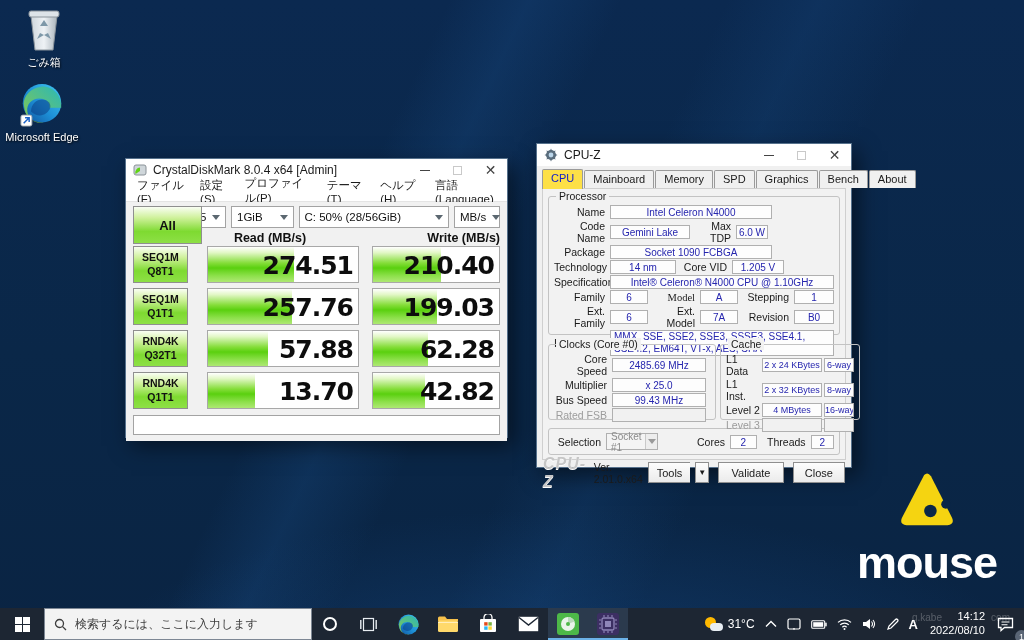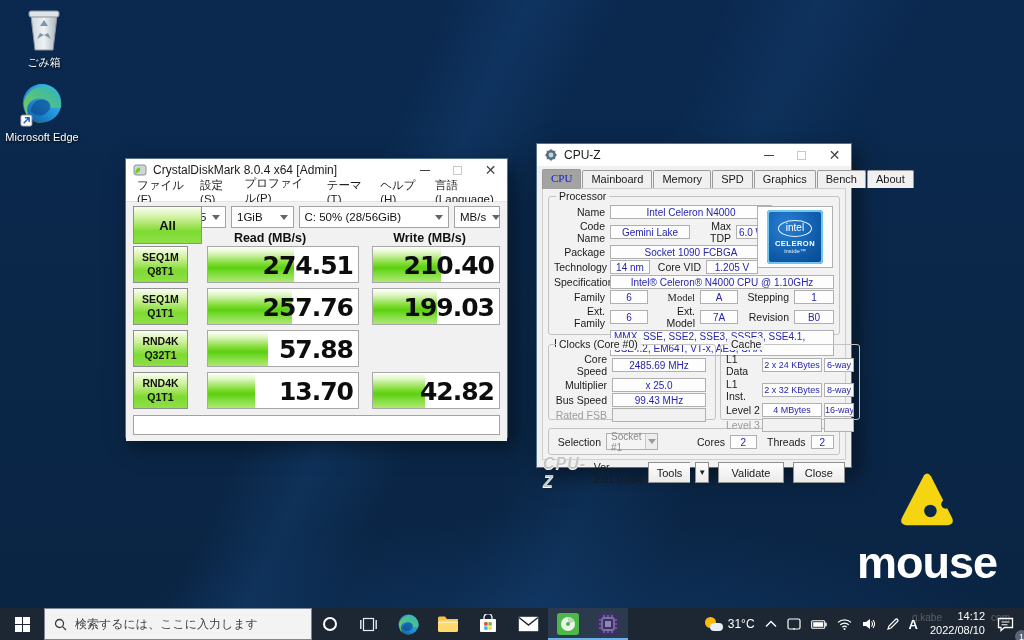--- a/index.html
+++ b/index.html
@@ -45,41 +45,41 @@
     display:flex; align-items:center; justify-content:center;
     background:linear-gradient(180deg,#f9fef3 0%,#cff19b 30%,#7eda31 68%,#8ee046 100%); }
   .cdm-selects { margin-left:61px; display:flex; gap:5px; }
   .cdm-select { height:22px; background:#fff; border:1px solid #a3a3a3; font-size:11.5px;
     color:#111; display:flex; align-items:center; padding:0 5px; justify-content:space-between; gap:6px; }
   .sel-arrow { width:0; height:0; border-left:4px solid transparent; border-right:4px solid transparent;
     border-top:5px solid #5b6770; flex:none; }
   .cdm-heads { margin-left:61px; display:flex; margin-top:3px; }
   .cdm-heads .h { font-size:12.5px; font-weight:bold; color:#111; text-align:center; }
   .cdm-heads .h.read { width:152px; margin-right:13px; }
-  .cdm-heads .h.write { flex:1; }
+  .cdm-heads .h.write { flex:1;text-align:right; }
   .cdm-row { display:flex; height:37px; margin-bottom:5px; flex:none; }
   .row-label { width:55px; flex:none; border:1px solid #8f8f8f; margin-right:19px;
     display:flex; flex-direction:column; align-items:center; justify-content:center;
     font-size:10.5px; font-weight:bold; color:#111; line-height:1.3;
     background:linear-gradient(180deg,#f9fef3 0%,#cff19b 30%,#7eda31 68%,#8ee046 100%); }
   .cell { position:relative; background:#fff; border:1px solid #a8a8a8; overflow:hidden; }
   .cell.read { width:152px; flex:none; margin-right:13px; }
   .cell.write { flex:1; }
   .fill { position:absolute; left:0; top:0; bottom:0;
     background:linear-gradient(180deg,#ffffff 0%,#e2f7c6 16%,#84dd38 46%,#5ad00f 60%,#8ce04a 82%,#aee873 100%); }
   .val { position:absolute; right:5px; top:50%; transform:translateY(-50%);
     font-size:25px; font-weight:bold; color:#0d0d0d; font-family:"DejaVu Sans",sans-serif; letter-spacing:-1px; }
   .cdm-status { height:20px; background:#fff; border:1px solid #a3a3a3; margin:1px 0 6px; flex:none; }
 
   
   #cpuz { left:536px; top:143px; width:316px; height:325px; }
   .tabbar { display:flex; align-items:flex-end; padding:3px 5px 0; height:22px; background:#f0f0f0; flex:none; }
   .tab { font-size:11px; color:#1a1a1a; border:1px solid #9a9a9a; border-bottom:none;
     border-radius:2px 2px 0 0; padding:2px 8px 3px; background:#f0f0f0; margin-right:1px; }
-  .tab.sel { background:#a3a3a3; color:#1420c8; padding-bottom:5px; position:relative; top:1px;font-family:Liberation Serif, serif; }
+  .tab.sel { background:#fde047; color:#1420c8; padding-bottom:5px; position:relative; top:1px; }
   .cpuz-main { flex:1; margin:0 5px; border:1px solid #cfcfcf; background:#f2f2f2; padding:2px 0 0; }
   .gbox { position:relative; border:1px solid #c3c3c3; border-radius:3px; margin:5px 5px 0; padding:8px 5px 3px; }
   .gbox .legend { position:absolute; top:-7px; left:7px; background:#f2f2f2; padding:0 3px;
     font-size:10.5px; color:#1a1a1a; }
   .prow { display:flex; align-items:center; margin-bottom:1px; }
   .plab { width:56px; flex:none; text-align:right; padding-right:5px; font-size:10.5px; color:#1a1a1a; }
   .plab.mid { width:auto; }
   .fld { height:14px; line-height:13px; border:1px solid #b0b0b0; background:#fdfdfd;
     font-size:10px; color:#2525ae; text-align:center; overflow:hidden; white-space:nowrap; }
   .fld.dis { background:#f1f1f1; }
@@ -274,20 +274,24 @@
 
       <div class="cdm-row">
         <div class="row-label">
           <span>RND4K</span>
             <span>Q32T1</span>
         </div>
         <div class="cell read">
           <div class="fill" style="width: 40%;"></div>
           <span class="val">57.88</span>
         </div>
+        <div class="cell write">
+          <div class="fill" style="width: 44%;"></div>
+          <span class="val">62.28</span>
+        </div>
       </div>
 
       <div class="cdm-row">
         <div class="row-label">
           <span>RND4K</span>
             <span>Q1T1</span>
         </div>
         <div class="cell read">
           <div class="fill" style="width: 31%;"></div>
           <span class="val">13.70</span>
@@ -326,44 +330,37 @@
       <span class="tab">SPD</span>
       <span class="tab">Graphics</span>
       <span class="tab">Bench</span>
       <span class="tab">About</span>
     </div>
 
     <div class="cpuz-main">
 
       <div class="gbox" style="height:139px;">
         <span class="legend">Processor</span>
-        <div class="intel-logo">
-          <div class="intel-sq">
-            <span class="intel-oval">intel</span>
-            <span class="celeron">CELERON</span>
-            <span class="inside">inside™</span>
-          </div>
-        </div>
         <div class="prow">
           <span class="plab">Name</span>
           <span class="fld" style="width:162px;">Intel Celeron N4000</span>
         </div>
         <div class="prow">
           <span class="plab">Code Name</span>
           <span class="fld" style="width:80px;">Gemini Lake</span>
           <span class="plab mid" style="width:46px;">Max TDP</span>
           <span class="fld" style="width:32px;">6.0 W</span>
         </div>
         <div class="prow">
           <span class="plab">Package</span>
           <span class="fld" style="width:162px;">Socket 1090 FCBGA</span>
         </div>
         <div class="prow">
           <span class="plab">Technology</span>
-          <span class="fld" style="width:40px;">14 nm</span>
+          <span class="fld" style="width:66px;">14 nm</span>
           <span class="plab mid" style="width:56px;">Core VID</span>
           <span class="fld" style="width:52px;">1.205 V</span>
         </div>
         <div class="prow">
           <span class="plab">Specification</span>
           <span class="fld" style="width:240px;">Intel® Celeron® N4000 CPU @ 1.10GHz</span>
         </div>
         <div class="prow">
           <span class="plab">Family</span>
           <span class="fld" style="width:38px;">6</span>

